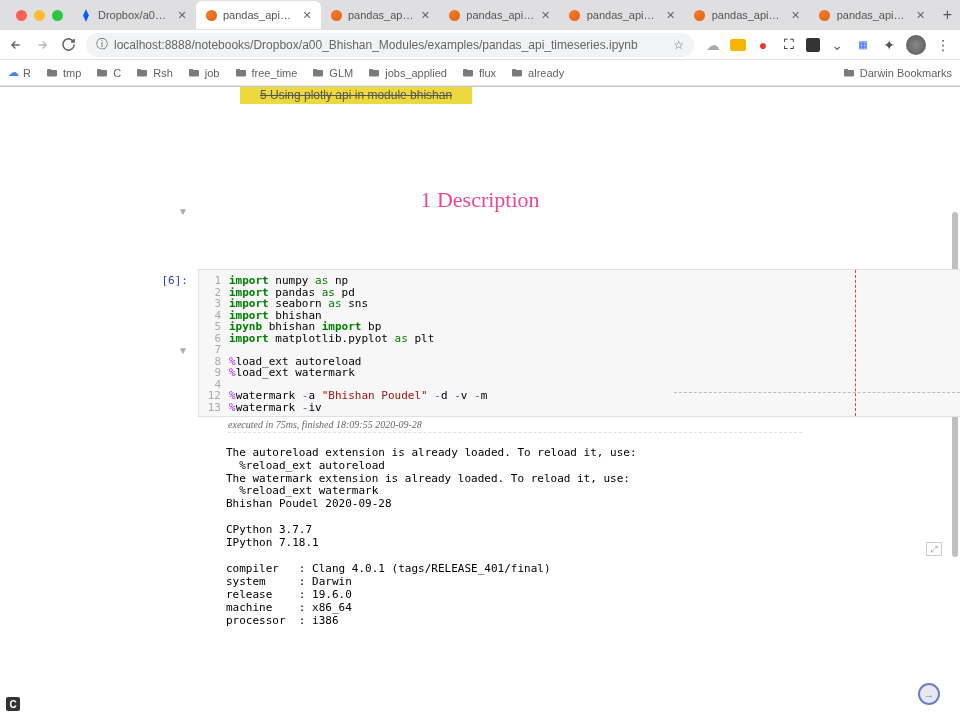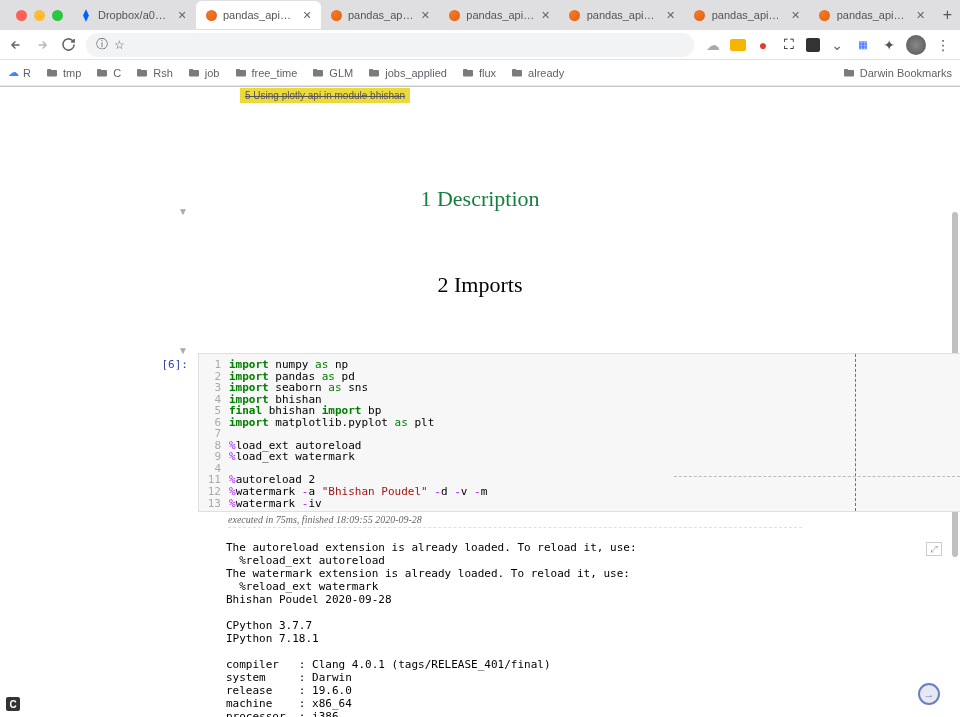--- a/index.html
+++ b/index.html
@@ -32,27 +32,27 @@
     
     .bookmarks-bar { display: flex; align-items: center; height: 26px; padding: 0 8px; gap: 14px; background: #fff; border-bottom: 1px solid #e6e6e6; font-size: 11px; color: #5f6368; }
     .bookmark { display: flex; align-items: center; gap: 4px; cursor: pointer; }
     .bookmark-folder { width: 14px; height: 12px; }
     .bookmarks-spacer { flex: 1; }
     
     
     .jupyter-content { position: relative; height: 631px; overflow-y: scroll; }
     .notebook { padding: 0; }
     
-    .highlighted-line { margin-left: 240px; margin-top: -2px; background: #ecd93e; padding: 2px 5px; display: inline-block; font-size: 10px; text-decoration: line-through; color: #555; }
+    .highlighted-line { margin-left: 240px; margin-top: -2px; background: #ecd93e; padding: 2px 20px; display: inline-block; font-size: 12px; text-decoration: line-through; color: #555; }
     
     .cell-collapse { position: absolute; left: 178px; color: #aaa; font-size: 10px; cursor: pointer; }
     .collapse1 { top: 119px; }
     .collapse2 { top: 258px; }
     
-    .heading1 { text-align: center; font-family: Georgia, serif; font-size: 22px; font-weight: normal; margin-top: 83px; margin-bottom: 56px; color: #15803d; }
+    .heading1 { text-align: center; font-family: Georgia, serif; font-size: 22px; font-weight: normal; margin-top: 83px; margin-bottom: 56px; color: #ec4899; }
     .heading2 { text-align: center; font-family: Georgia, serif; font-size: 22px; font-weight: normal; margin-top: 60px; margin-bottom: 55px; color: #000; }
     .description-text { font-family: Georgia, serif; font-size: 13px; margin-left: 228px; color: #000; }
     
     .code-cell { display: flex; margin-top: 0; }
     .prompt { width: 198px; text-align: right; padding-right: 10px; font-family: Menlo, monospace; font-size: 11px; color: #303f9f; padding-top: 5px; }
     .code-area { flex: 1; background: #f7f7f7; border: 1px solid #e0e0e0; border-right: none; font-family: Menlo, monospace; font-size: 11px; line-height: 1.05; padding: 5px 0 2px 0; position: relative; min-width: 0; overflow: hidden; }
     .code-line { display: flex; white-space: pre; }
     .line-num { width: 30px; text-align: right; color: #aaa; padding-right: 8px; flex-shrink: 0; }
     .code-content { }
     .kw { color: #008000; font-weight: bold; }
@@ -148,20 +148,21 @@
           <path d="M6 12h12M13 6l6 6-6 6"></path>
         </svg>
     </div>
     <div class="nav-icon">
       <svg width="15" height="15" viewBox="0 0 24 24" fill="none" stroke="currentColor" stroke-width="2.5">
           <path d="M21 12a9 9 0 1 1-3-6.7L21 8M21 3v5h-5"></path>
         </svg>
     </div>
     <div class="url-bar">
       <span>ⓘ</span>
+      <span class="url-text">localhost:8888/notebooks/Dropbox/a00_Bhishan_Modules/examples/pandas_api_timeseries.ipynb</span>
       <span class="url-star">☆</span>
     </div>
     <div class="toolbar-icons">
       <div class="toolbar-icon" style="color:#aaa">☁</div>
       <div class="toolbar-icon" style="background:#f7b500;width:16px;height:12px;border-radius:2px"></div>
       <div class="toolbar-icon" style="color:#e53935">●</div>
       <div class="toolbar-icon">⛶</div>
       <div class="toolbar-icon" style="background:#333;width:14px;height:14px;border-radius:2px"></div>
       <div class="toolbar-icon" style="color:#666">⌄</div>
       <div class="toolbar-icon" style="color:#2962ff;font-size:10px">▦</div>
@@ -242,38 +243,36 @@
 
 <div class="jupyter-content">
   <div class="scroll-indicator"></div>
   <div class="notebook">
     <div class="highlighted-line">5  Using plotly api in module bhishan</div>
     
     <div class="cell-collapse collapse1">▼</div>
     <h1 class="heading1">1  Description</h1>
     
     <div class="cell-collapse collapse2">▼</div>
-    <h1 class="heading2">2  Imports</h1>
     
     <div class="code-cell">
       <div class="prompt">[6]:</div>
       <div class="code-area">
         <div class="red-divider"></div>
         <div class="horizontal-dashed"></div>
         <div class="code-line"><span class="line-num">1</span><span class="code-content"><span class="kw">import</span> numpy <span class="as">as</span> np</span></div>
         <div class="code-line"><span class="line-num">2</span><span class="code-content"><span class="kw">import</span> pandas <span class="as">as</span> pd</span></div>
         <div class="code-line"><span class="line-num">3</span><span class="code-content"><span class="kw">import</span> seaborn <span class="as">as</span> sns</span></div>
         <div class="code-line"><span class="line-num">4</span><span class="code-content"><span class="kw">import</span> bhishan</span></div>
-        <div class="code-line"><span class="line-num">5</span><span class="code-content"><span class="kw">final</span> bhishan <span class="kw">import</span> bp</span></div>
+        <div class="code-line"><span class="line-num">5</span><span class="code-content"><span class="kw">ipynb</span> bhishan <span class="kw">import</span> bp</span></div>
         <div class="code-line"><span class="line-num">6</span><span class="code-content"><span class="kw">import</span> matplotlib.pyplot <span class="as">as</span> plt</span></div>
         <div class="code-line"><span class="line-num">7</span><span class="code-content"></span></div>
         <div class="code-line"><span class="line-num">8</span><span class="code-content"><span class="op">%</span>load_ext autoreload</span></div>
         <div class="code-line"><span class="line-num">9</span><span class="code-content"><span class="op">%</span>load_ext watermark</span></div>
         <div class="code-line"><span class="line-num">4</span><span class="code-content"></span></div>
-        <div class="code-line"><span class="line-num">11</span><span class="code-content"><span class="op">%</span>autoreload 2</span></div>
         <div class="code-line"><span class="line-num">12</span><span class="code-content"><span class="op">%</span>watermark <span class="op">-</span>a <span class="str">"Bhishan Poudel"</span> <span class="op">-</span>d <span class="op">-</span>v <span class="op">-</span>m</span></div>
         <div class="code-line"><span class="line-num">13</span><span class="code-content"><span class="op">%</span>watermark <span class="op">-</span>iv</span></div>
       </div>
     </div>
     <div class="exec-time">executed in 75ms, finished 18:09:55 2020-09-28</div>
     <div class="output">The autoreload extension is already loaded. To reload it, use:
   %reload_ext autoreload
 The watermark extension is already loaded. To reload it, use:
   %reload_ext watermark
 Bhishan Poudel 2020-09-28

